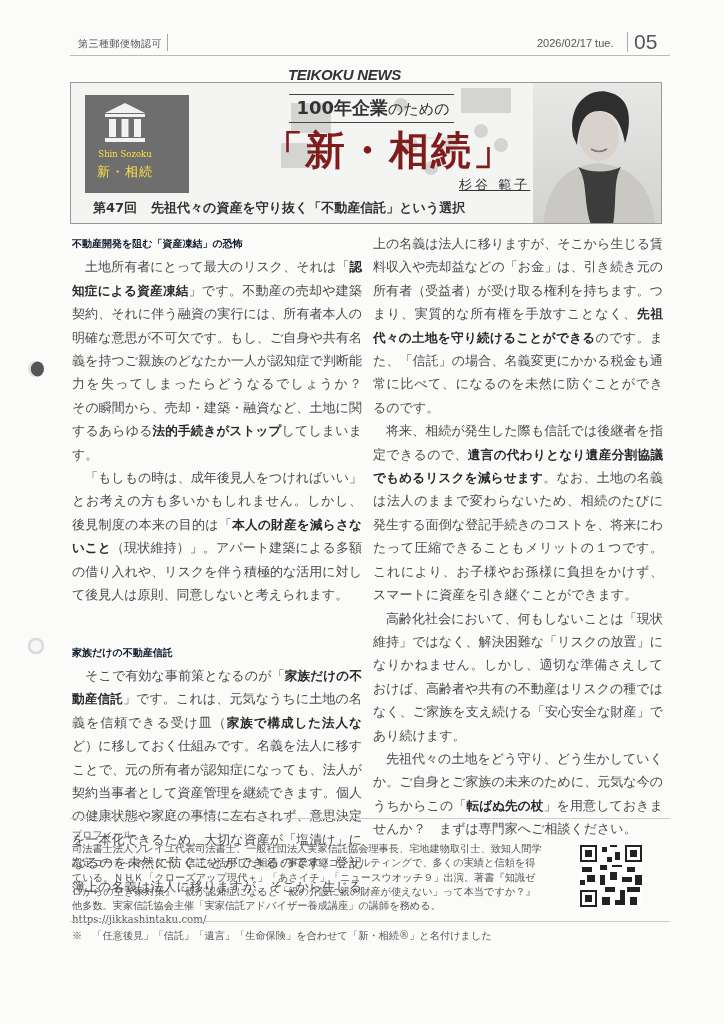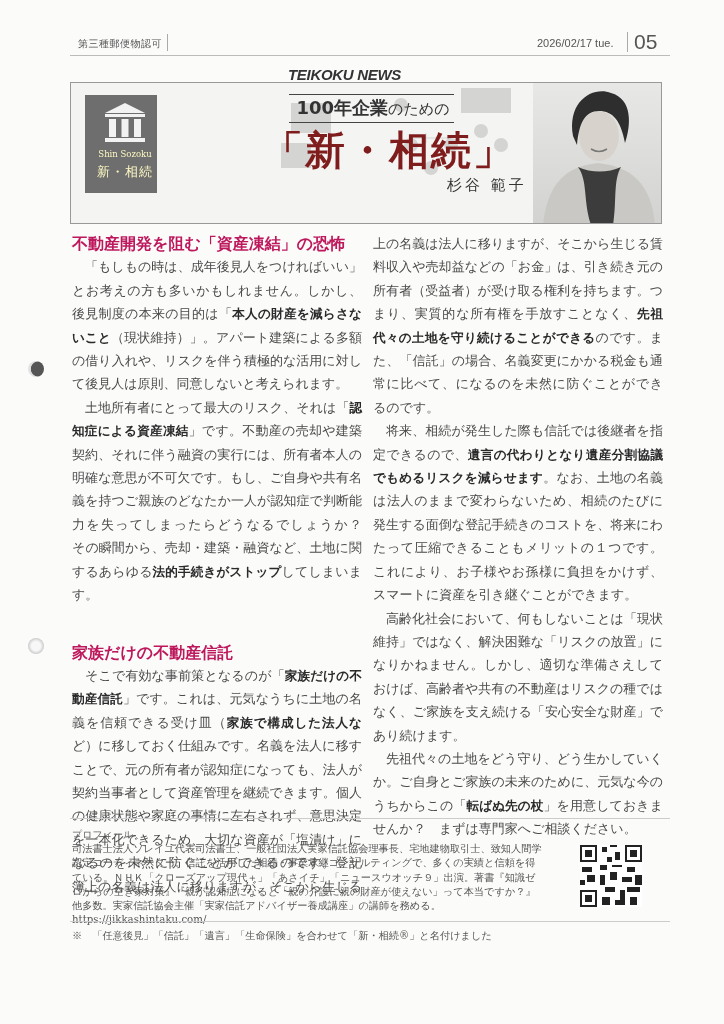--- a/index.html
+++ b/index.html
@@ -13,39 +13,39 @@
   .hdr-sep1 { left:167px; top:34px; width:1px; height:17px; background:#aaa; }
   .hdr-title { left:288px; top:34px; font-size:15px; font-weight:bold; font-style:italic; color:#333; font-family:"Liberation Sans", sans-serif; letter-spacing:-0.3px;margin-top:32px; }
   .hdr-date { left:537px; top:37px; font-size:11px; color:#555; font-family:"Liberation Sans", sans-serif;text-align:center; }
   .hdr-sep2 { left:627px; top:32px; width:1px; height:20px; background:#aaa; }
   .hdr-page { left:634px; top:30px; font-size:21px; color:#555; font-family:"Liberation Sans", sans-serif; }
   .hdr-rule { left:70px; top:55px; width:600px; height:1px; background:#bbb; }
 
   
   .banner { left:70px; top:82px; width:590px; height:140px; border:1px solid #999; background:#f4f4f3; overflow:hidden; }
   .banner-bg { position:absolute; left:190px; top:0; width:360px; height:110px; opacity:0.25; }
-  .logo { left:14px; top:12px; width:72px; height:98px; background:#6e6e6e; color:#fef9c3; }
+  .logo { left:14px; top:12px; width:104px; height:98px; background:#6e6e6e; color:#fde047; }
   .logo-en { position:absolute; left:0; width:80px; top:54px; text-align:center; font-size:8.5px; font-family:"DejaVu Serif", serif; }
   .logo-jp { position:absolute; left:0; width:80px; top:68px; text-align:center; font-size:13px; font-family:"DejaVu Serif", serif; letter-spacing:1px; }
   .sub-rule1 { left:218px; top:11px; width:165px; height:1px; background:#444; }
   .sub-rule2 { left:218px; top:39px; width:165px; height:1px; background:#444; }
   .subtitle { left:222px; top:13px; width:160px; text-align:center; font-family:"DejaVu Sans", sans-serif; color:#333; }
   .subtitle .s-bold { font-size:18px; font-weight:bold; }
   .subtitle .s-norm { font-size:15px; }
   .main-title { left:192px; top:40px; font-size:40px; font-weight:bold; font-family:"DejaVu Sans", sans-serif; color:#7f1d1d; letter-spacing:2px; }
-  .author { left:376px; top:93px; font-size:15px; color:#333; font-family:"DejaVu Sans", sans-serif; letter-spacing:3px; }
+  .author { left:388px; top:93px; font-size:13px; color:#333; font-family:"DejaVu Sans", sans-serif; letter-spacing:3px;text-decoration:underline; }
   .episode { left:22px; top:116px; font-size:13px; font-weight:bold; color:#333; font-family:"DejaVu Sans", sans-serif; }
   .episode .num { margin-right:14px; }
   .photo { left:462px; top:-2px; width:130px; height:144px; background:linear-gradient(#e8e8e6, #d2d2d0); overflow:hidden; }
 
   
   .col { top:232px; width:290px; font-size:13px; line-height:23.4px; color:#4a4a4a; text-align:justify; }
   .col-left { left:72px; }
   .col-right { left:373px; }
-  .col h3 { margin:0; font-size:16px; font-weight:bold; color:#be185d; font-family:Liberation Sans, sans-serif; line-height:23.4px; }
+  .col h3 { margin:0; font-size:10px; font-weight:bold; color:#0f172a; font-family:Liberation Sans, sans-serif; line-height:23.4px; }
   .col p { margin:0; text-indent:1em; }
   .col p.noindent { text-indent:0; }
   .col .gap { height:34px; }
   .col b { font-family:"DejaVu Sans", sans-serif; color:#2a2a2a; font-weight:bold; font-size:12.6px; }
 
   
   .hole { width:16px; height:16px; border-radius:50%; }
   .hole1 { left:28px; top:361px; background:radial-gradient(circle at 65% 50%, #555 0 55%, #ddd 60%, #eee 100%); }
   .hole2 { left:28px; top:638px; background:radial-gradient(circle at 50% 50%, #f7f7f7 0 40%, #ccc 70%, #eee 100%); }
 
@@ -96,38 +96,41 @@
     <div class="logo-en">Shin Sozoku</div>
     <div class="logo-jp">新・相続</div>
   </div>
   <div class="abs sub-rule1"></div>
   <div class="abs subtitle">
     <span class="s-bold">100年企業</span><span class="s-norm">のための</span>
   </div>
   <div class="abs sub-rule2"></div>
   <div class="abs main-title">「新・相続」</div>
   <div class="abs author">杉谷 範子</div>
+  <div class="abs episode">
+    <span class="num">第47回</span><span>先祖代々の資産を守り抜く「不動産信託」という選択</span>
+  </div>
   <div class="abs photo">
     <svg width="130" height="144" viewBox="0 0 130 144">
       <path d="M10 144 C 15 95, 40 85, 65 82 C 90 85, 118 95, 122 144 Z" fill="#c9c8c4"></path>
       <path d="M45 86 C 55 100, 50 120, 58 144 L 80 144 C 84 120, 80 100, 88 86 C 75 92, 58 92, 45 86 Z" fill="#3c3c3c"></path>
       <ellipse cx="66" cy="55" rx="20" ry="25" fill="#d8d2cc"></ellipse>
       <path d="M40 55 C 34 20, 60 5, 78 12 C 100 18, 98 45, 92 62 C 88 40, 80 30, 66 30 C 52 30, 46 42, 44 64 Z" fill="#2e2e2e"></path>
       <path d="M58 68 q8 5 16 0" stroke="#777" stroke-width="1.5" fill="none"></path>
     </svg>
   </div>
 </div>
 
 <div class="abs hole hole1"></div>
 <div class="abs hole hole2"></div>
 
 <div class="abs col col-left">
   <h3>不動産開発を阻む「資産凍結」の恐怖</h3>
+  <p><span>土地所有者にとって最大のリスク、それは「</span><b>認知症による資産凍結</b><span>」です。不動産の売却や建築契約、それに伴う融資の実行には、所有者本人の明確な意思が不可欠です。もし、ご自身や共有名義を持つご親族のどなたか一人が認知症で判断能力を失ってしまったらどうなるでしょうか？　その瞬間から、売却・建築・融資など、土地に関するあらゆる</span><b>法的手続きがストップ</b><span>してしまいます。</span></p>
   <p><span>「もしもの時は、成年後見人をつければいい」とお考えの方も多いかもしれません。しかし、後見制度の本来の目的は「</span><b>本人の財産を減らさないこと</b><span>（現状維持）」。アパート建築による多額の借り入れや、リスクを伴う積極的な活用に対して後見人は原則、同意しないと考えられます。</span></p>
-  <p><span>土地所有者にとって最大のリスク、それは「</span><b>認知症による資産凍結</b><span>」です。不動産の売却や建築契約、それに伴う融資の実行には、所有者本人の明確な意思が不可欠です。もし、ご自身や共有名義を持つご親族のどなたか一人が認知症で判断能力を失ってしまったらどうなるでしょうか？　その瞬間から、売却・建築・融資など、土地に関するあらゆる</span><b>法的手続きがストップ</b><span>してしまいます。</span></p>
   <div class="gap"></div>
   <h3>家族だけの不動産信託</h3>
   <p style="height:234px;overflow:hidden;"><span>そこで有効な事前策となるのが「</span><b>家族だけの不動産信託</b><span>」です。これは、元気なうちに土地の名義を信頼できる受け皿（</span><b>家族で構成した法人な</b><span>ど）に移しておく仕組みです。名義を法人に移すことで、元の所有者が認知症になっても、法人が契約当事者として資産管理を継続できます。個人の健康状態や家庭の事情に左右されず、意思決定を一本化できるため、大切な資産が「塩漬け」になるのを未然に防ぐことができるのです。登記簿上の名義は法人に移りますが、そこから生じる賃料収入や売却益などの「お金」は、引き続き元の所有者（受益者）が受け取る権利を持ちます。つまり、実質的な所有権を手放すことなく、</span></p>
 </div>
 
 <div class="abs col col-right">
   <p class="noindent">上の名義は法人に移りますが、そこから生じる賃料収入や売却益などの「お金」は、引き続き元の所有者（受益者）が受け取る権利を持ちます。つまり、実質的な所有権を手放すことなく、<b>先祖代々の土地を守り続けることができる</b><span>のです。また、「信託」の場合、名義変更にかかる税金も通常に比べて、になるのを未然に防ぐことができるのです。</span></p>
   <p><span>将来、相続が発生した際も信託では後継者を指定できるので、</span><b>遺言の代わりとなり遺産分割協議でもめるリスクを減らせます</b><span>。なお、土地の名義は法人のままで変わらないため、相続のたびに発生する面倒な登記手続きのコストを、将来にわたって圧縮できることもメリットの１つです。これにより、お子様やお孫様に負担をかけず、スマートに資産を引き継ぐことができます。</span></p>
   <p>高齢化社会において、何もしないことは「現状維持」ではなく、解決困難な「リスクの放置」になりかねません。しかし、適切な準備さえしておけば、高齢者や共有の不動産はリスクの種ではなく、ご家族を支え続ける「安心安全な財産」であり続けます。</p>
   <p><span>先祖代々の土地をどう守り、どう生かしていくか。ご自身とご家族の未来のために、元気な今のうちからこの「</span><b>転ばぬ先の杖</b><span>」を用意しておきませんか？　まずは専門家へご相談ください。</span></p>

